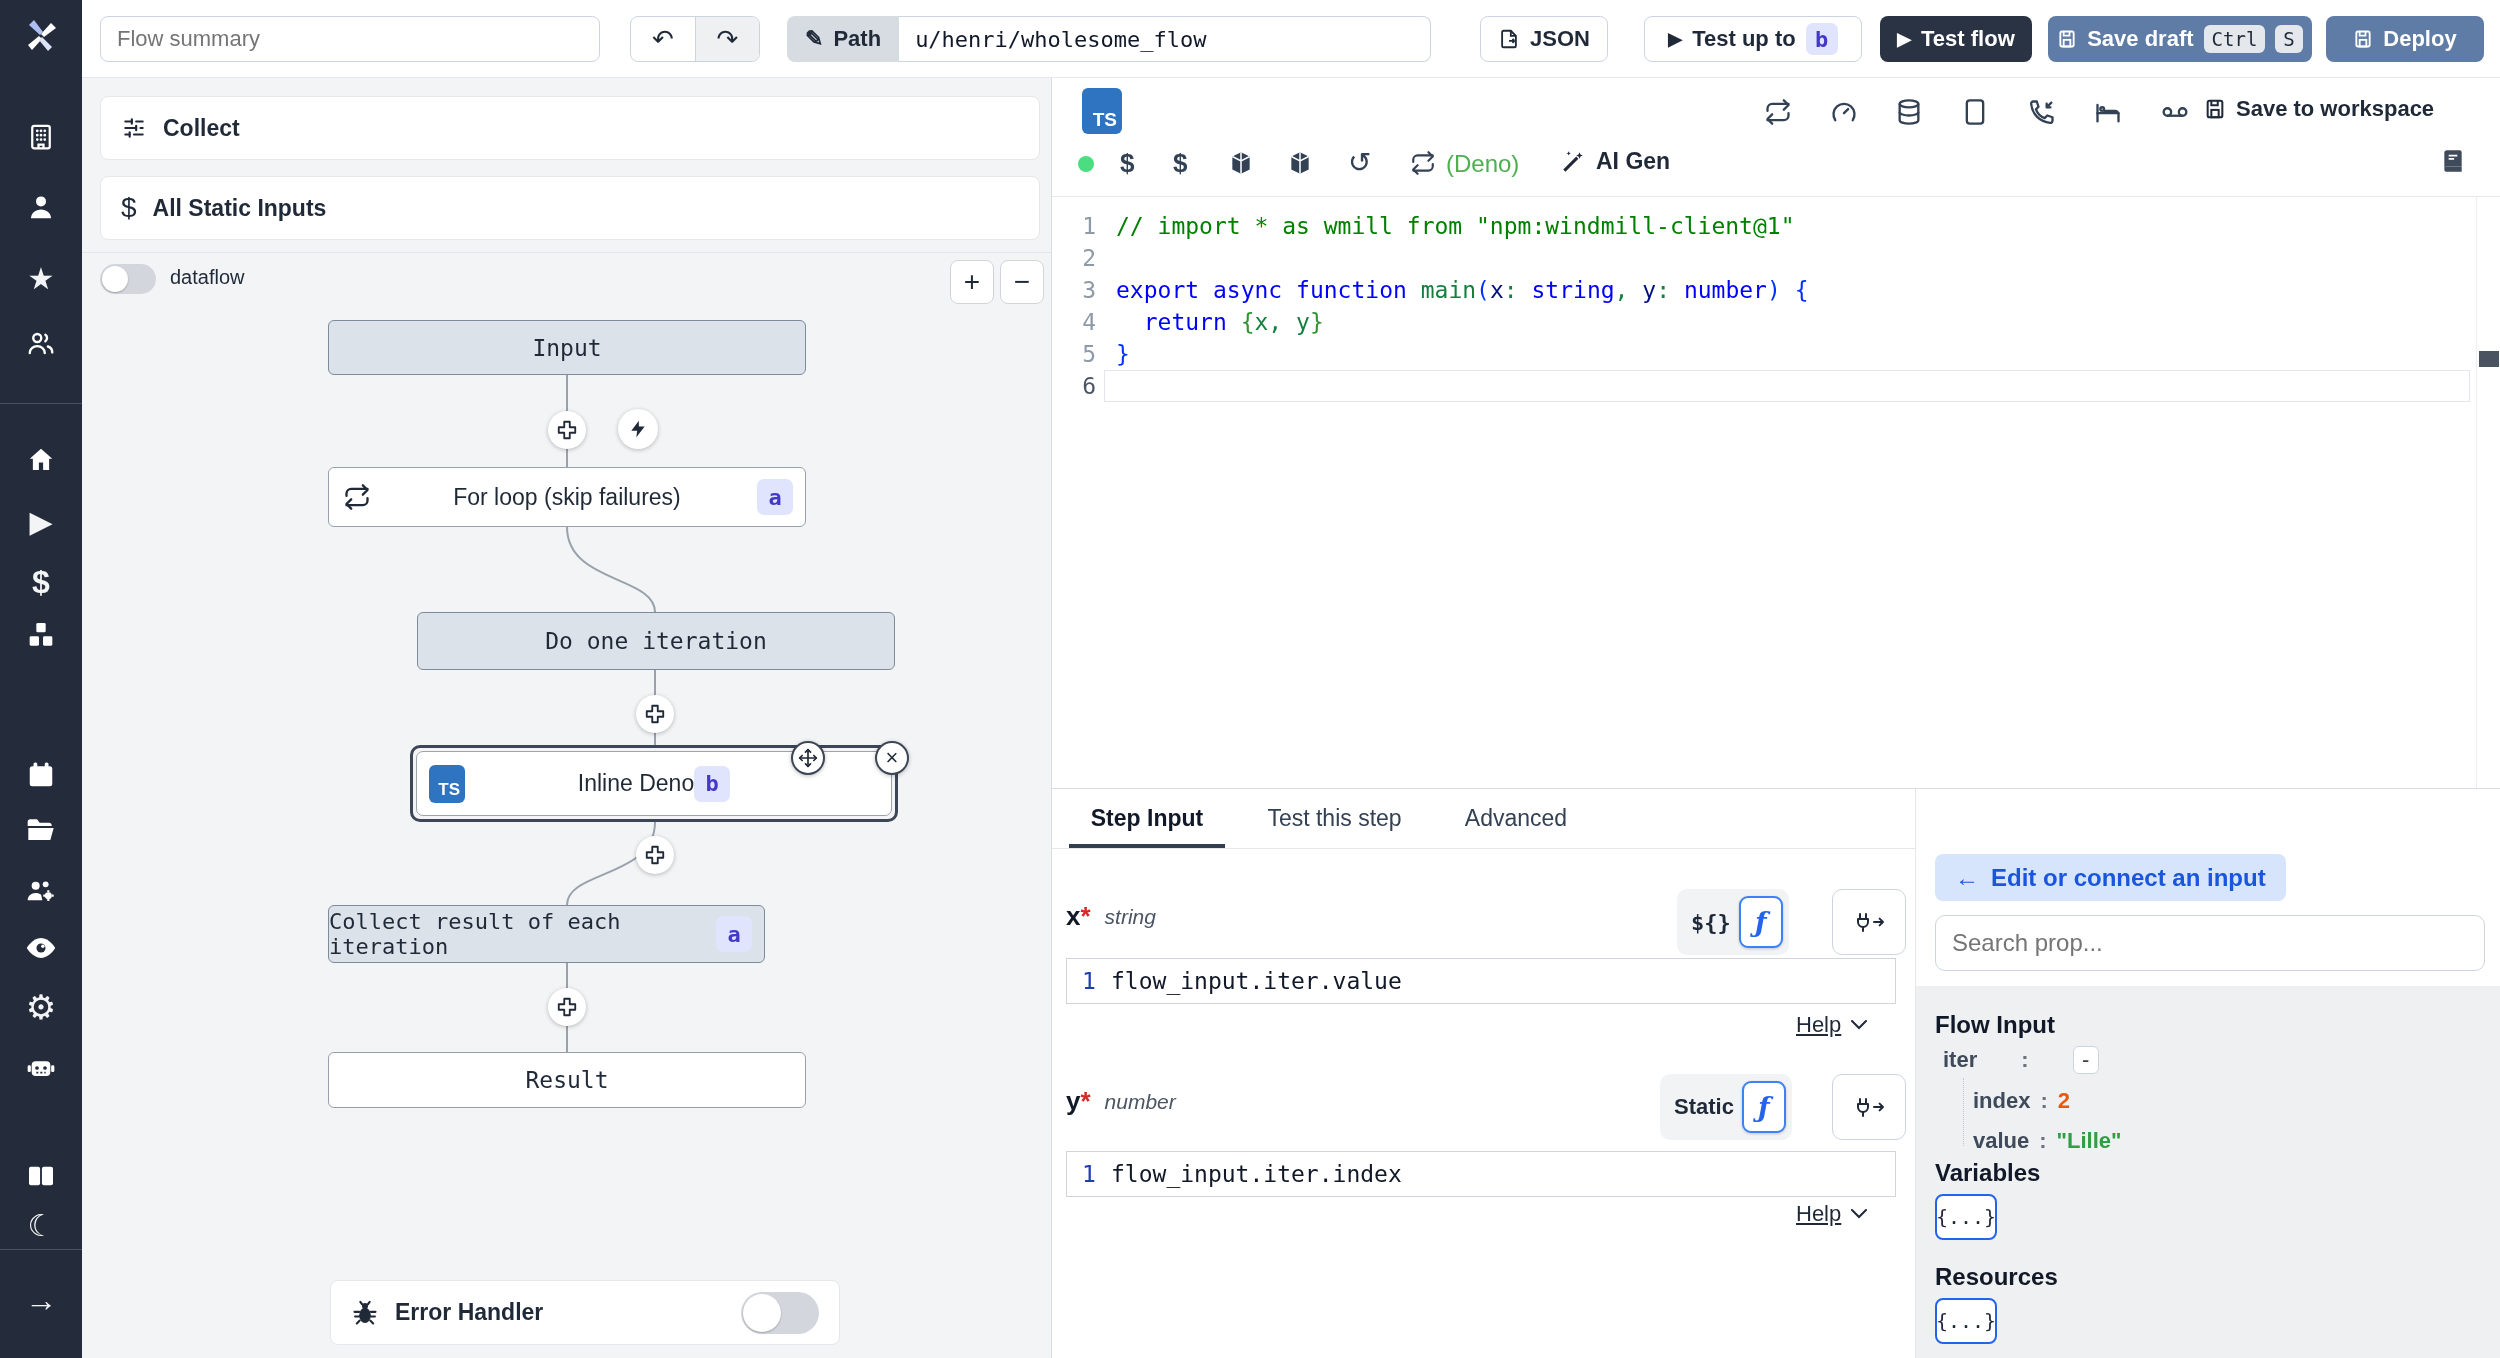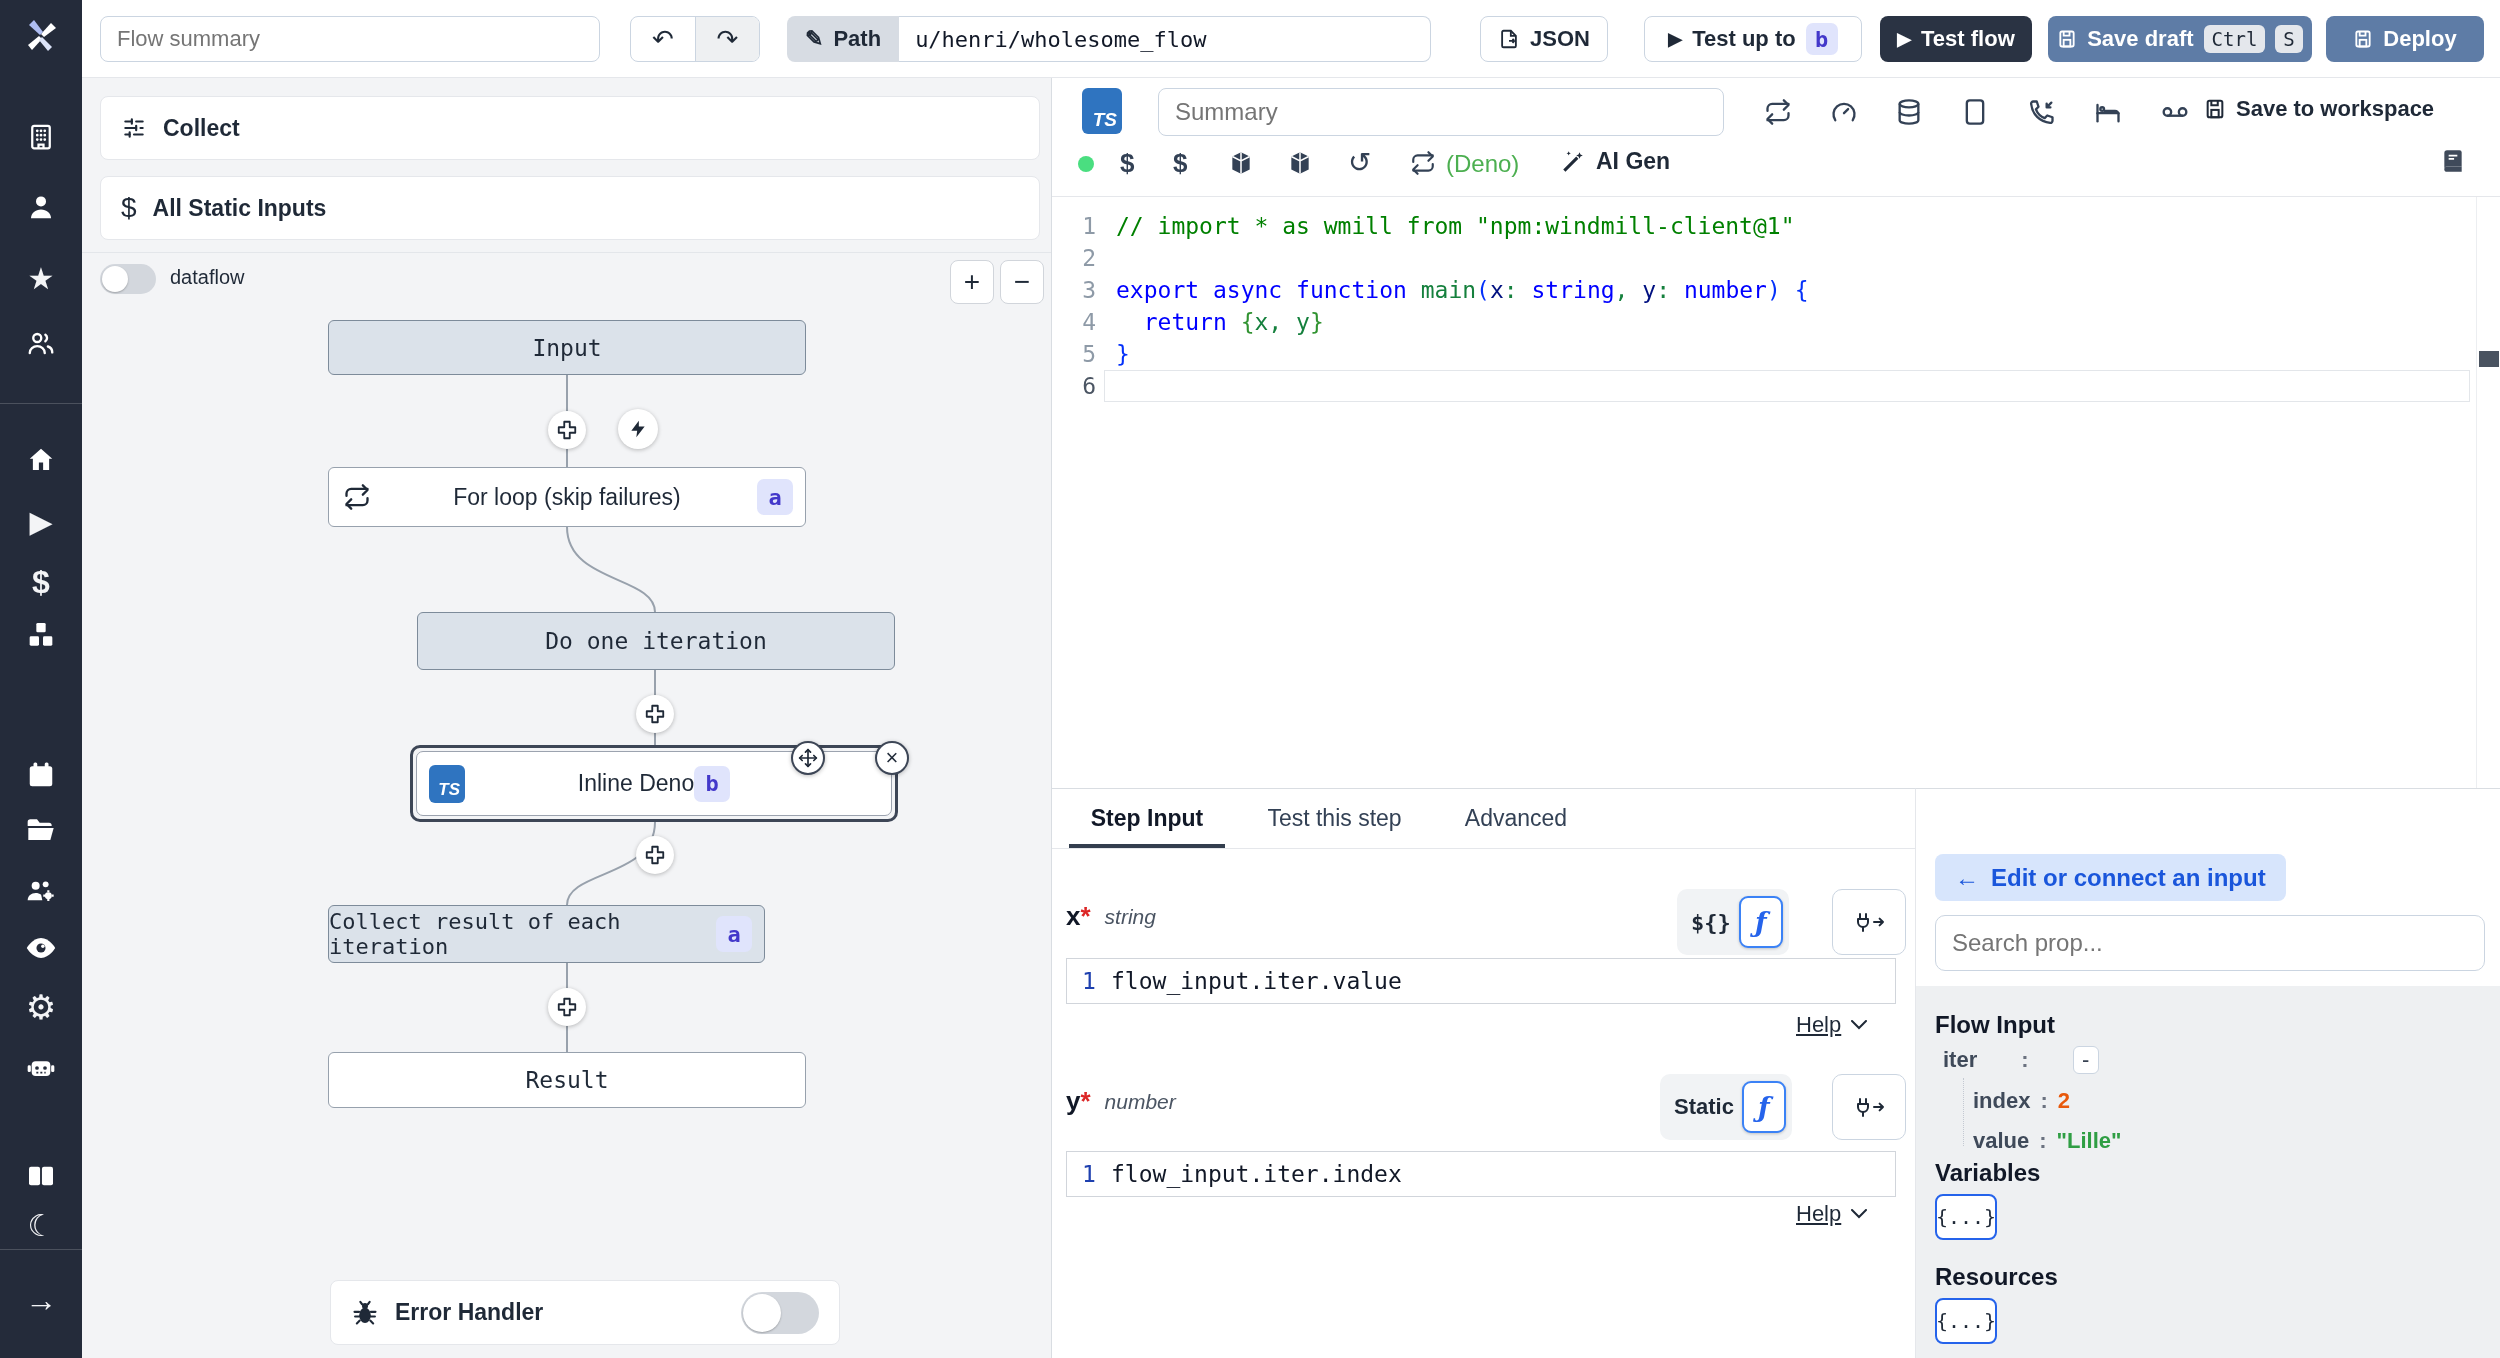--- a/index.html
+++ b/index.html
@@ -32,21 +32,21 @@
   .switch { border-radius:18px; background:#d3d7dd; position:relative; cursor:pointer; }
   .switch .knob { position:absolute; top:2px; left:2px; background:#fff; border-radius:50%; box-shadow:0 1px 2px rgba(0,0,0,.25); }
   .zoombtn { width:44px; height:44px; background:#fff; border:1px solid #d1d5db; border-radius:8px; font-size:28px; color:#1f2937; display:flex; align-items:center; justify-content:center; cursor:pointer; }
   .node { position:absolute; display:flex; align-items:center; justify-content:center; font-size:23px; color:#1f2937; cursor:pointer; }
   .node.gray { background:#dbe2ea; border:1px solid #7d8b9a; border-radius:6px; font-family:"DejaVu Sans Mono",monospace; }
   .node.white { background:#fff; border:1px solid #97a1ad; border-radius:6px; }
   .node .nbadge { position:absolute; right:12px; top:50%; transform:translateY(-50%); }
   .sel-wrap { position:absolute; border:3px solid #3d4656; border-radius:10px; padding:3px; background:transparent; }
   .sel-wrap .inner { width:100%; height:100%; background:#fff; border:1px solid #9ca3af; border-radius:7px; position:relative; display:flex; align-items:center; justify-content:center; font-size:23px; }
   .circlebtn { position:absolute; background:#fff; border-radius:50%; box-shadow:0 1px 4px rgba(0,0,0,.25); display:flex; align-items:center; justify-content:center; cursor:pointer; }
-  .ts-badge { background:#2f74c0; color:#fff; border-radius:6px; font-weight:bold; display:flex; align-items:flex-end; justify-content:flex-end; padding:0 5px 3px 18px;font-style:italic; }
+  .ts-badge { background:#2f74c0; color:#fff; border-radius:6px; font-weight:bold; display:flex; align-items:flex-end; justify-content:flex-end; padding:0 5px 3px 18px; }
 
   
   #right { left:1052px; top:78px; width:1448px; height:1280px; background:#fff; }
   .icon-btn { color:#334155; display:flex; align-items:center; justify-content:center; cursor:pointer; }
   #code-lines { position:absolute; left:0; top:132px; right:26px; }
   .code-line { position:relative; height:32px; display:flex; font-family:"DejaVu Sans Mono",monospace; font-size:23px; line-height:32px; }
   .code-line .ln { width:44px; text-align:right; color:#8e9aa7; flex:none; }
   .code-line .lt { padding-left:20px; white-space:pre; }
   .code-line.active .ln { color:#4b5563; }
   .code-line.active::after { content:''; position:absolute; left:52px; right:4px; top:0; bottom:0; border:1px solid #e3e6ea; }
@@ -353,21 +353,20 @@
       <span>Error Handler</span>
       <div class="switch" style="width:78px; height:42px; margin-left:auto; border-radius:21px;">
           <div class="knob" style="width:38px; height:38px;"></div>
         </div>
     </div>
   </section>
 
   <section id="right" class="abs">
 
     <span class="ts-badge abs" style="left:30px; top:10px; width:40px; height:46px; font-size:19px;">TS</span>
-    <input class="input-box abs" style="left: 106px; top: 10px; width: 566px; height: 48px; font-size: 24px;" placeholder="Summary">
 
     <div class="icon-btn abs" style="left:712px; top:20px;">
       <svg width="28" height="28" viewBox="0 0 24 24" fill="none" stroke="#334155" stroke-width="2" stroke-linecap="round" stroke-linejoin="round">
           <path d="M17 2l4 4-4 4"></path>
           <path d="M3 11V9a4 4 0 0 1 4-4h14"></path>
           <path d="M7 22l-4-4 4-4"></path>
           <path d="M21 13v2a4 4 0 0 1-4 4H3"></path>
         </svg>
     </div>
     <div class="icon-btn abs" style="left:778px; top:20px;">

